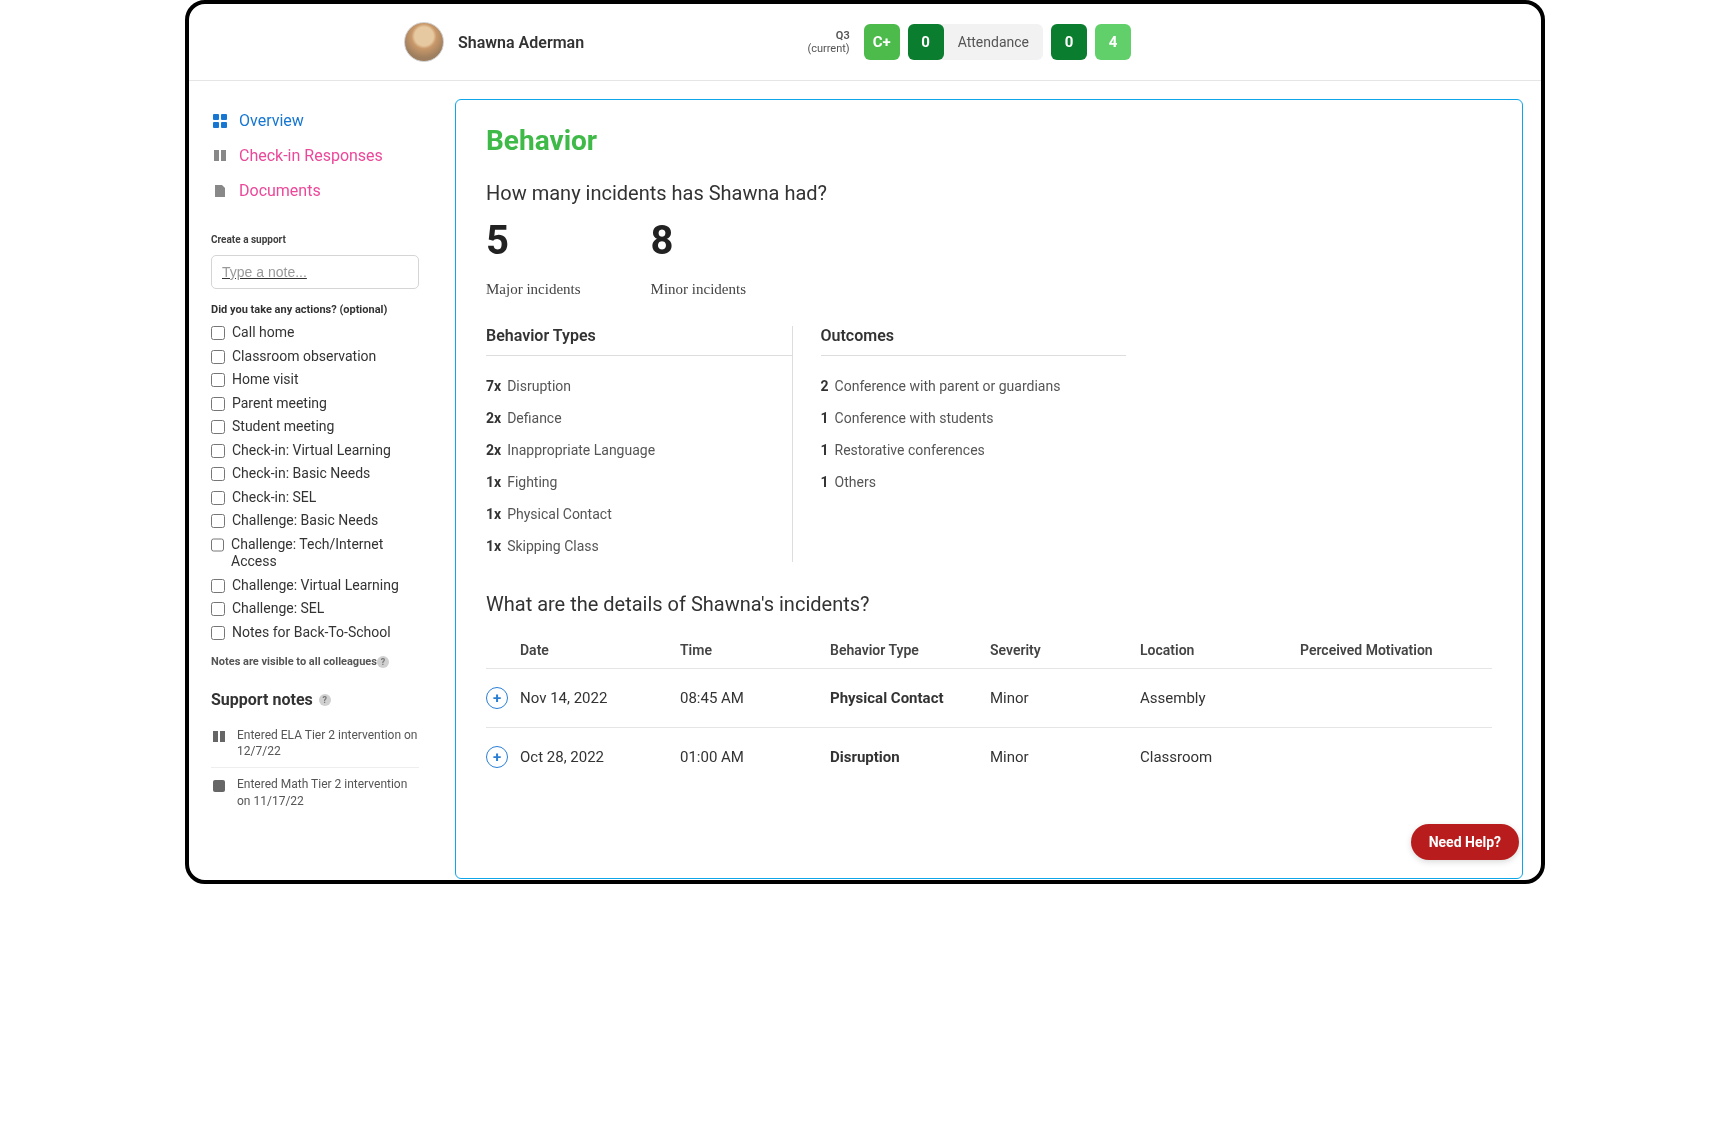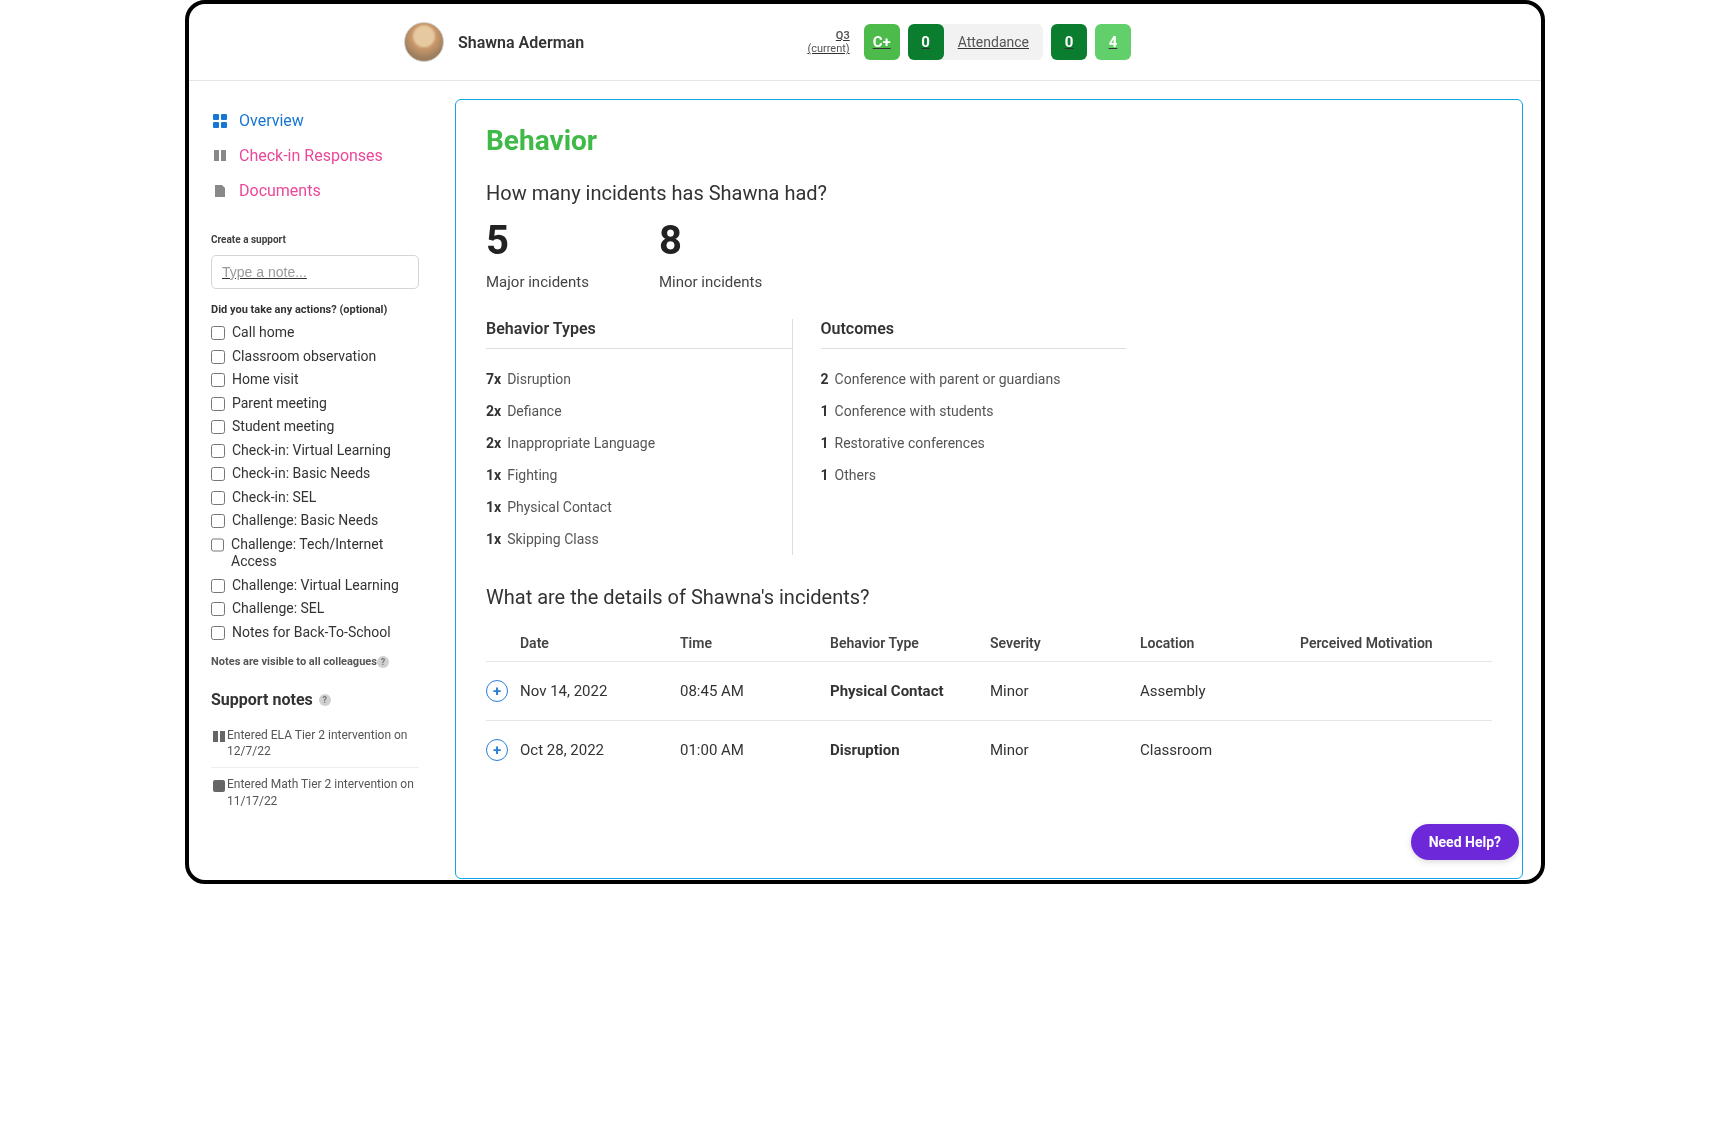--- a/index.html
+++ b/index.html
@@ -38,21 +38,20 @@
   background: radial-gradient(circle at 50% 35%, #e6c9a0 30%, #c9986a 40%, #9d7e5e 70%);
   border: 1px solid #d0d0d0;
 }
 .student-name { font-weight: 600; font-size: 16px; color: #333; }
 .header-stats {
   display: flex;
   align-items: center;
   gap: 8px;
   margin-left: auto;
   margin-right: 380px;
-  text-decoration: underline;
 }
 .quarter-box { text-align: right; margin-right: 6px; font-size: 11px; color: #555; line-height: 1.2; }
 .quarter-box .qline { font-weight: 600; }
 .stat-tile {
   min-width: 36px; height: 36px;
   display: flex; align-items: center; justify-content: center;
   border-radius: 6px;
   font-weight: 700; font-size: 15px; color: #fff;
 }
 .tile-grade { background: #4CBB4C; }
@@ -102,31 +101,31 @@
 .note-input::placeholder { color: #999; }
 .sb-subtext { font-size: 11px; font-weight: 700; color: #333; margin-top: 14px; margin-bottom: 8px; }
 .check-list { display: flex; flex-direction: column; gap: 6px; }
 .check-row { display: flex; align-items: flex-start; gap: 7px; cursor: pointer; }
 .check-row input { margin-top: 2px; width: 14px; height: 14px; cursor: pointer; }
 .check-row span { font-size: 14px; color: #333; line-height: 1.25; }
 .visibility-note { font-size: 11px; font-weight: 700; color: #555; margin-top: 14px; display: flex; align-items: center; }
 .help-dot { width: 12px; height: 12px; border-radius: 50%; background: #d0d0d0; display: inline-flex; align-items: center; justify-content: center; font-size: 9px; color: #777; font-weight: 700; }
 
 .support-hdr { display: flex; align-items: center; gap: 6px; font-size: 16px; font-weight: 700; color: #333; margin-top: 22px; margin-bottom: 10px; }
-.support-entry { display: flex; padding: 8px 0; border-top: 1px solid #eee; justify-content: space-between; }
+.support-entry { display: flex; gap: 10px; padding: 8px 0; border-top: 1px solid #eee; justify-content: space-between; }
 .support-entry:first-of-type { border-top: none; }
 .support-icon { width: 18px; height: 18px; margin-top: 2px; color: #666; }
 .support-text { font-size: 12px; color: #555; line-height: 1.35; }
 
 
 .page-title { color: #3fb948; font-size: 28px; font-weight: 700; margin-bottom: 24px; }
 .question { font-size: 20px; color: #333; font-weight: 400; margin-top: 18px; margin-bottom: 16px; }
 .big-stats { display: flex; gap: 70px; margin-bottom: 28px; }
 .big-stat .num { font-size: 40px; font-weight: 700; color: #222; line-height: 1; }
-.big-stat .lbl { font-size: 15px; color: #444; margin-top: 12px; }
+.big-stat .lbl { font-size: 15px; color: #444; margin-top: 20px; font-family: Liberation Serif, serif; }
 
 .two-col { display: flex; gap: 0; border-top: none; margin-bottom: 30px; width: 640px; }
 .col { flex: 1; }
 .col + .col { border-left: 1px solid #ddd; padding-left: 28px; }
 .col-hdr { font-size: 16px; font-weight: 600; color: #333; padding-bottom: 10px; border-bottom: 1px solid #ddd; margin-bottom: 14px; }
 .type-row { display: flex; gap: 6px; padding: 8px 0; font-size: 14px; color: #555; }
 .type-row .cnt { font-weight: 700; color: #333; }
 
 .table-hdr { display: flex; padding: 10px 0; font-size: 14px; font-weight: 600; color: #444; }
 .table-row { display: flex; align-items: center; padding: 18px 0; border-top: 1px solid #e5e5e5; font-size: 15px; color: #333; }
@@ -138,21 +137,21 @@
 .cell-loc { width: 160px; }
 .cell-mot { flex: 1; }
 .expand-btn {
   width: 22px; height: 22px; border: 1.5px solid #2a7fd4; border-radius: 50%;
   display: flex; align-items: center; justify-content: center;
   color: #2a7fd4; font-weight: 700; font-size: 15px; cursor: pointer; background: #fff;
 }
 
 .help-pill {
   position: absolute; bottom: 20px; right: 22px;
-  background: #6d28d9; color: #fff; font-weight: 700;
+  background: #b91c1c; color: #fff; font-weight: 700;
   padding: 10px 18px; border-radius: 20px; font-size: 14px;
   cursor: pointer; box-shadow: 0 2px 6px rgba(0,0,0,.15);
 }
 </style>
 </head>
 <body>
 
 <div class="frame">
 
   <div class="header">

